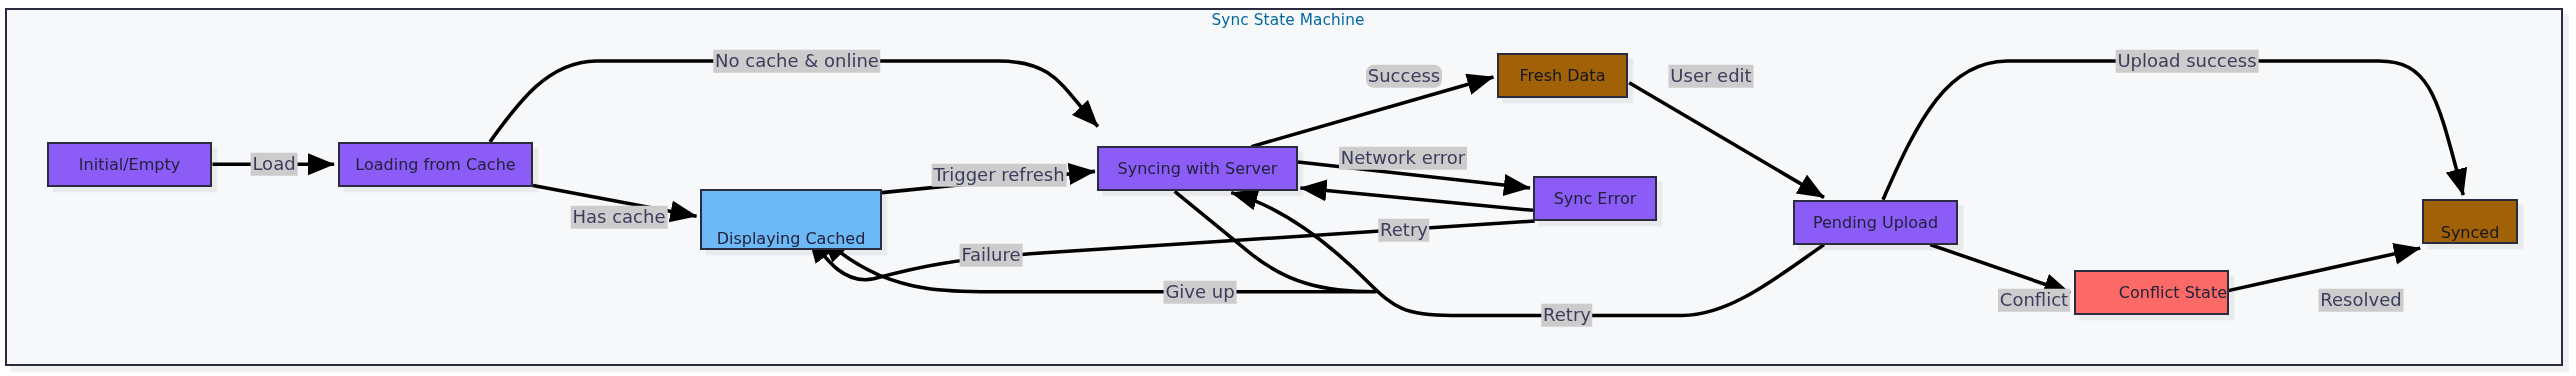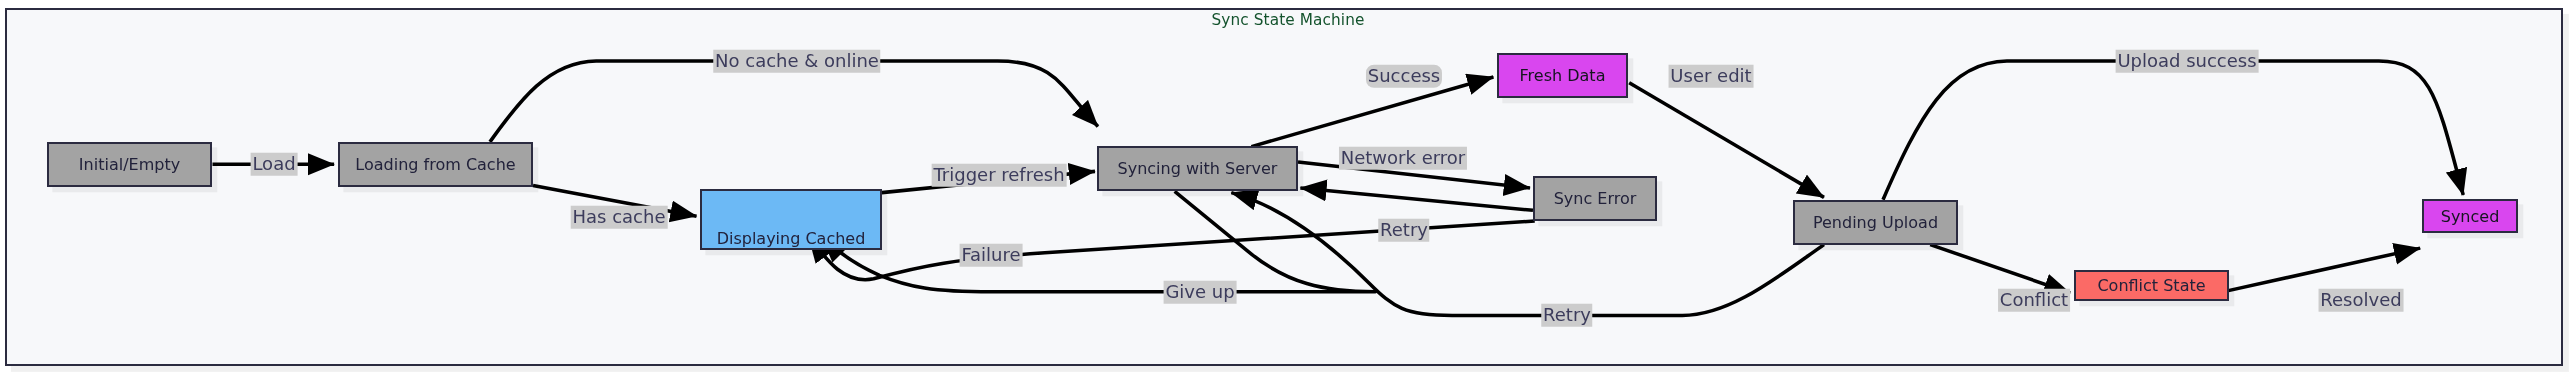--- a/index.html
+++ b/index.html
@@ -5,34 +5,34 @@
   html,body{margin:0;padding:0;background:#ffffff;}
   body{font-family:"DejaVu Sans","Liberation Sans",sans-serif;}
   #stage{position:relative;width:2576px;height:377px;background:#ffffff;overflow:hidden;}
   #frame{
     position:absolute;left:4.7px;top:8.3px;width:2558px;height:358px;
     background:#f7f8fa;border:2.4px solid #2b2b40;box-sizing:border-box;
     box-shadow:5.9px 5.9px 0 0 rgba(0,0,0,0.06);
   }
   #diagram-title{
     position:absolute;left:0;top:10.6px;width:100%;text-align:center;
-    font-size:15.3px;color:#14532d;font-family:"DejaVu Sans","Liberation Sans",sans-serif;
+    font-size:15.3px;color:#0369a1;font-family:"DejaVu Sans","Liberation Sans",sans-serif;
     letter-spacing:0.1px;
   }
   svg#edges{position:absolute;left:0;top:0;width:2576px;height:377px;}
   .edge-path{fill:none;stroke:#000000;stroke-width:6;stroke-linecap:butt;stroke-linejoin:round;}
   .node{
     position:absolute;box-sizing:border-box;
-    border:2.4px solid #2b2b40;background:#a3a3a3;
+    border:2.4px solid #2b2b40;background:#8b5cf6;
     display:flex;align-items:center;justify-content:center;
     font-size:16px;color:#22223b;
     box-shadow:5.3px 5.3px 0 0 rgba(0,0,0,0.055);
     font-family:"DejaVu Sans","Liberation Sans",sans-serif;
   }
-  .node.green{background:#d946ef;color:#15151f;}
+  .node.green{background:#a16207;color:#15151f;}
   .node.blue{background:#6cb9f5;color:#22223b;}
   .node.red{background:#fb6a66;color:#22223b;}
   .edge-label{
     position:absolute;background:#cccccc;color:#3c3c5c;
     font-size:18px;line-height:1.12;padding:1.2px 1.8px;white-space:nowrap;
     font-family:"DejaVu Sans","Liberation Sans",sans-serif;
     transform:translate(-50%,-50%);
   }
 </style>
 </head>
@@ -101,25 +101,25 @@
   </div>
 
   <div class="node" style="left:1533px;top:176px;width:124px;height:45px;">
     <span>Sync Error</span>
   </div>
 
   <div class="node" style="left:1793px;top:200px;width:165px;height:45px;">
     <span>Pending Upload</span>
   </div>
 
-  <div class="node red" style="left:2074px;top:270px;width:155px;height:31px;">
+  <div class="node red" style="left:2074px;top:270px;width:155px;height:45px;justify-content:flex-end;">
     <span>Conflict State</span>
   </div>
 
-  <div class="node green" style="left:2422px;top:199px;width:96px;height:34px;">
+  <div class="node green" style="left:2422px;top:199px;width:96px;height:45px;align-items:flex-end;">
     <span>Synced</span>
   </div>
 
   <div class="edge-label" style="left:274px;top:164px;">Load</div>
   <div class="edge-label" style="left:797px;top:61px;">No cache &amp; online</div>
   <div class="edge-label" style="left:619px;top:217px;">Has cache</div>
   <div class="edge-label" style="left:999px;top:175px;">Trigger refresh</div>
   <div class="edge-label" style="left:1404px;top:76px;border-radius:8px;">Success</div>
   <div class="edge-label" style="left:1403px;top:158px;">Network error</div>
   <div class="edge-label" style="left:1404px;top:230px;">Retry</div>

